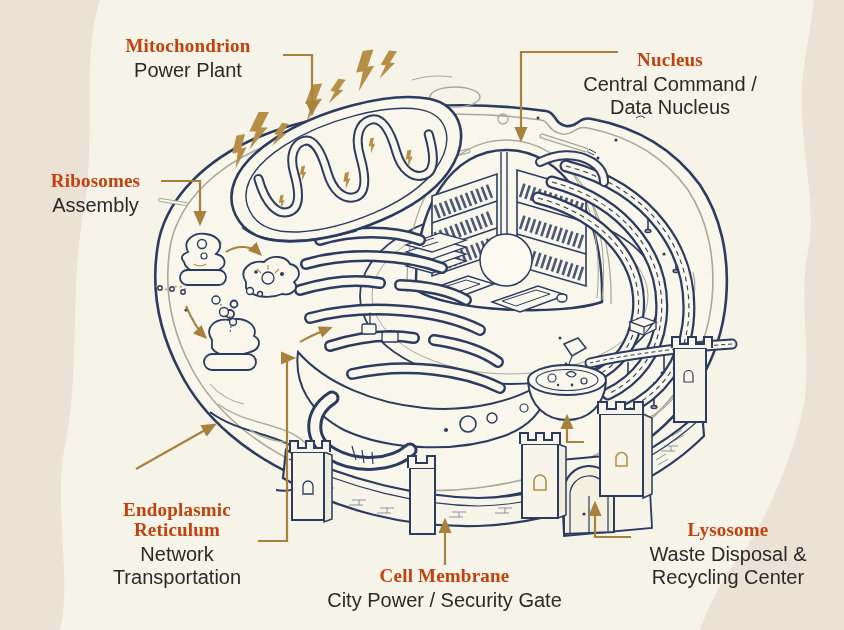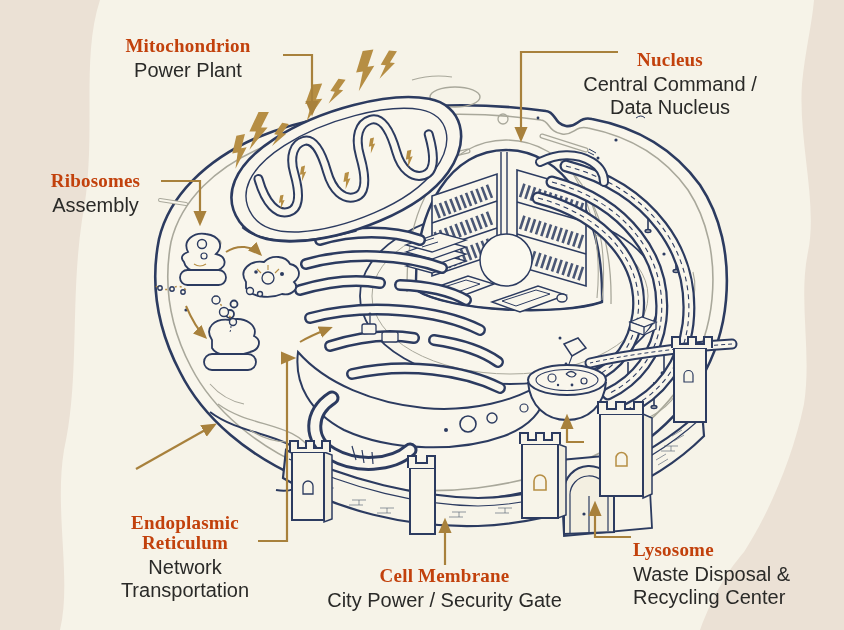--- a/index.html
+++ b/index.html
@@ -12,21 +12,21 @@
   .label { position:absolute; text-align:center; }
   .label .title {
     font-family:"Liberation Serif", serif; font-weight:700;
     font-size:19px; line-height:1.04; color:#c2410c; letter-spacing:0.2px;
   }
   .label .sub {
     font-family:"Liberation Sans", sans-serif;
     font-size:20px; line-height:1.16; color:#2A2A28; margin-top:3px;
   }
   .label .sub span { display:block; }
-  #label-lysosome { text-align:left;margin-top:20px; }
+  #label-lysosome { text-align:center; }
 </style>
 </head>
 <body>
 
 <div class="stage">
 
 <svg width="844" height="630" viewBox="0 0 844 630">
   <defs>
     <marker id="ah" markerWidth="10" markerHeight="8" refX="5.5" refY="3" orient="auto">
       <path d="M0,0 L7,3 L0,6 Z" fill="#A8813C"></path>
@@ -389,21 +389,21 @@
   </div>
 </div>
 
 <div class="label" id="label-ribosomes" style="left:13px; top:171px; width:165px;">
   <div class="title">Ribosomes</div>
   <div class="sub">
     <span>Assembly</span>
   </div>
 </div>
 
-<div class="label" id="label-er" style="left:80px; top:500px; width:210px;margin-top:13px;">
+<div class="label" id="label-er" style="left:72px; top:500px; width:210px;">
   <div class="title">
     <span style="display:block">Endoplasmic</span>
     <span style="display:block">Reticulum</span>
   </div>
   <div class="sub">
     <span>Network</span>
     <span>Transportation</span>
   </div>
 </div>
 

